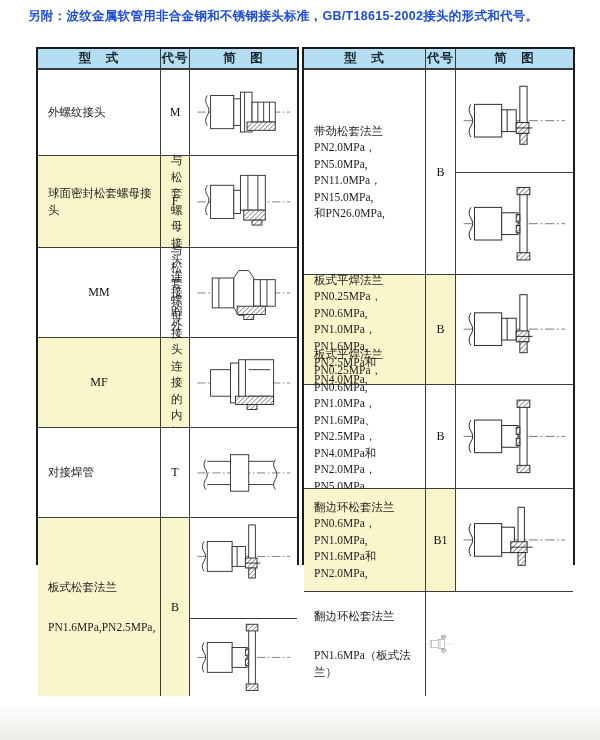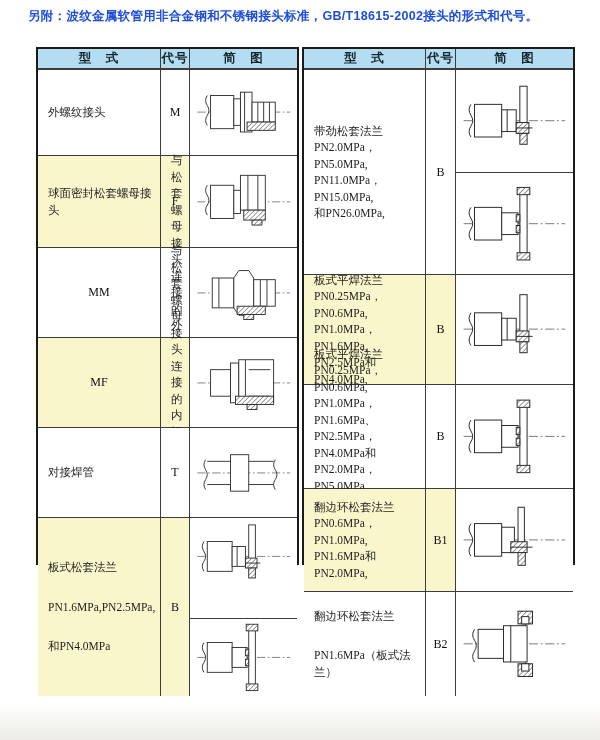--- a/index.html
+++ b/index.html
@@ -192,21 +192,20 @@
             <line x1="66" y1="28" x2="96" y2="28"></line>
             <line x1="66" y1="56" x2="96" y2="56"></line>
             <path d="M98 26 q -4 6 0 12 q 4 6 0 12 q -4 6 0 12" fill="none"></path>
           </g>
         </svg>
       </div>
     </div>
     <div class="cell type hl last-row">
       <div>板式松套法兰</div>
       <div>PN1.6MPa,PN2.5MPa,</div>
-      <div>和PN4.0MPa</div>
     </div>
     <div class="cell code hl last-row">B</div>
     <div class="cell diag last-col last-row">
       <div class="diag-sub">
         <svg viewBox="0 0 120 84" preserveAspectRatio="xMidYMid meet">
           <defs>
             <pattern id="hp6" width="4" height="4" patternUnits="userSpaceOnUse" patternTransform="rotate(45)">
               <rect width="4" height="4" fill="#fff"></rect>
               <line x1="0" y1="0" x2="0" y2="4" stroke="#3a3a3a" stroke-width="1.2"></line>
             </pattern>
@@ -389,21 +388,20 @@
             <rect x="64" y="56" width="8" height="14" fill="url(#hp12)"></rect>
             <line x1="56" y1="50" x2="80" y2="50"></line>
           </g>
         </svg>
       </div>
     </div>
     <div class="cell type last-row">
       <div>翻边环松套法兰</div>
       <div>PN1.6MPa（板式法兰）</div>
     </div>
-    <div class="cell code last-row">B2</div>
     <div class="cell diag last-col last-row">
       <div class="diag-sub">
         <svg viewBox="0 0 120 84" preserveAspectRatio="xMidYMid meet">
           <defs>
             <pattern id="hp13" width="4" height="4" patternUnits="userSpaceOnUse" patternTransform="rotate(45)">
               <rect width="4" height="4" fill="#fff"></rect>
               <line x1="0" y1="0" x2="0" y2="4" stroke="#3a3a3a" stroke-width="1.2"></line>
             </pattern>
           </defs>
           <g stroke="#2c2c2c" stroke-width="1.1" fill="none">

